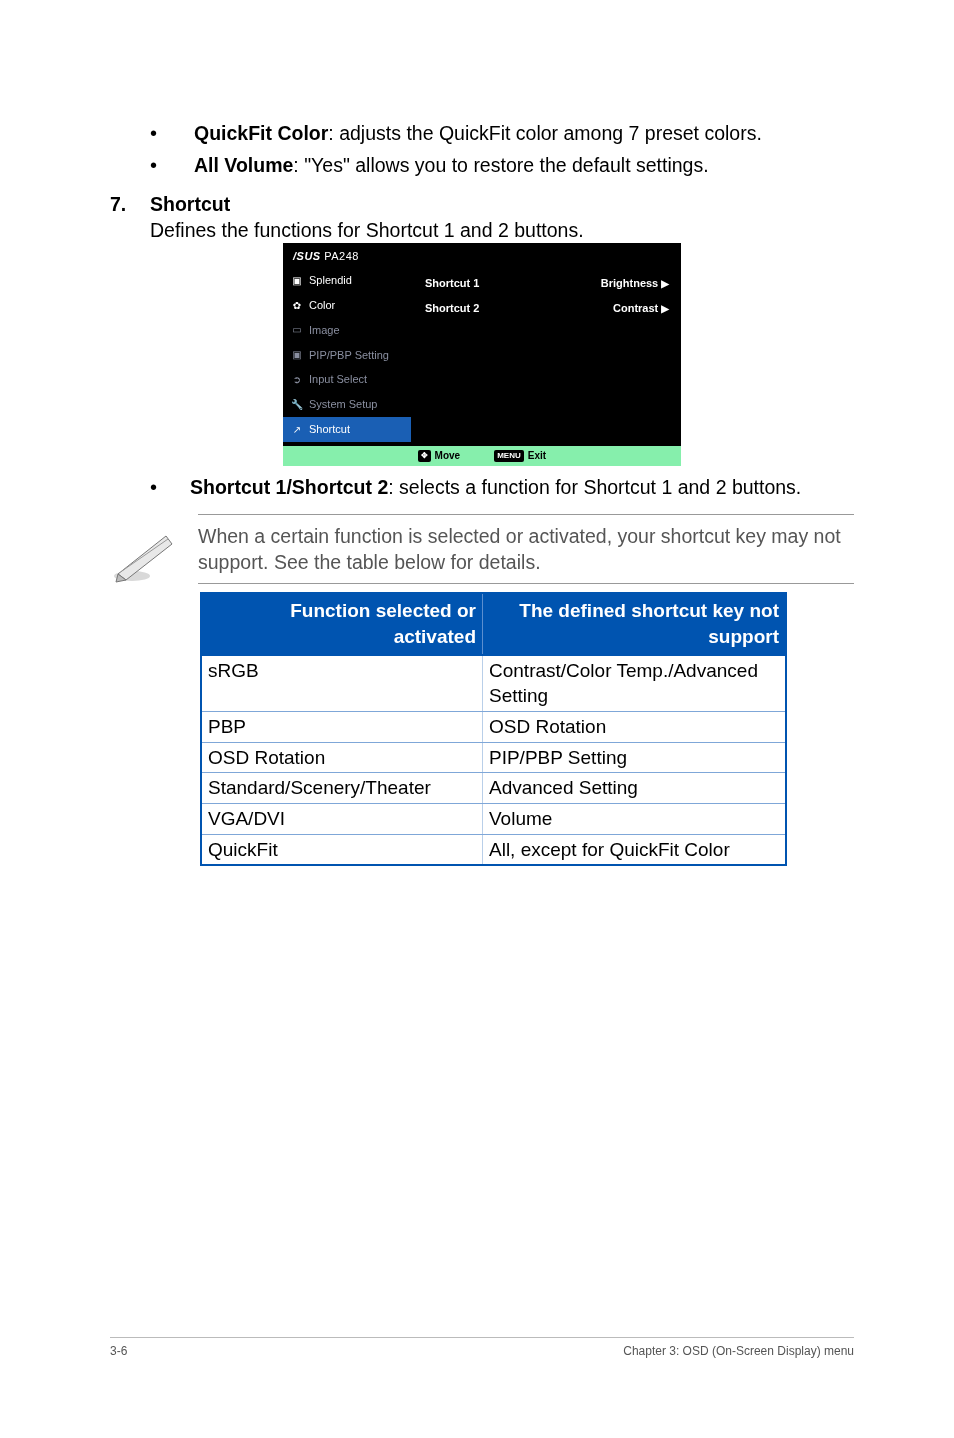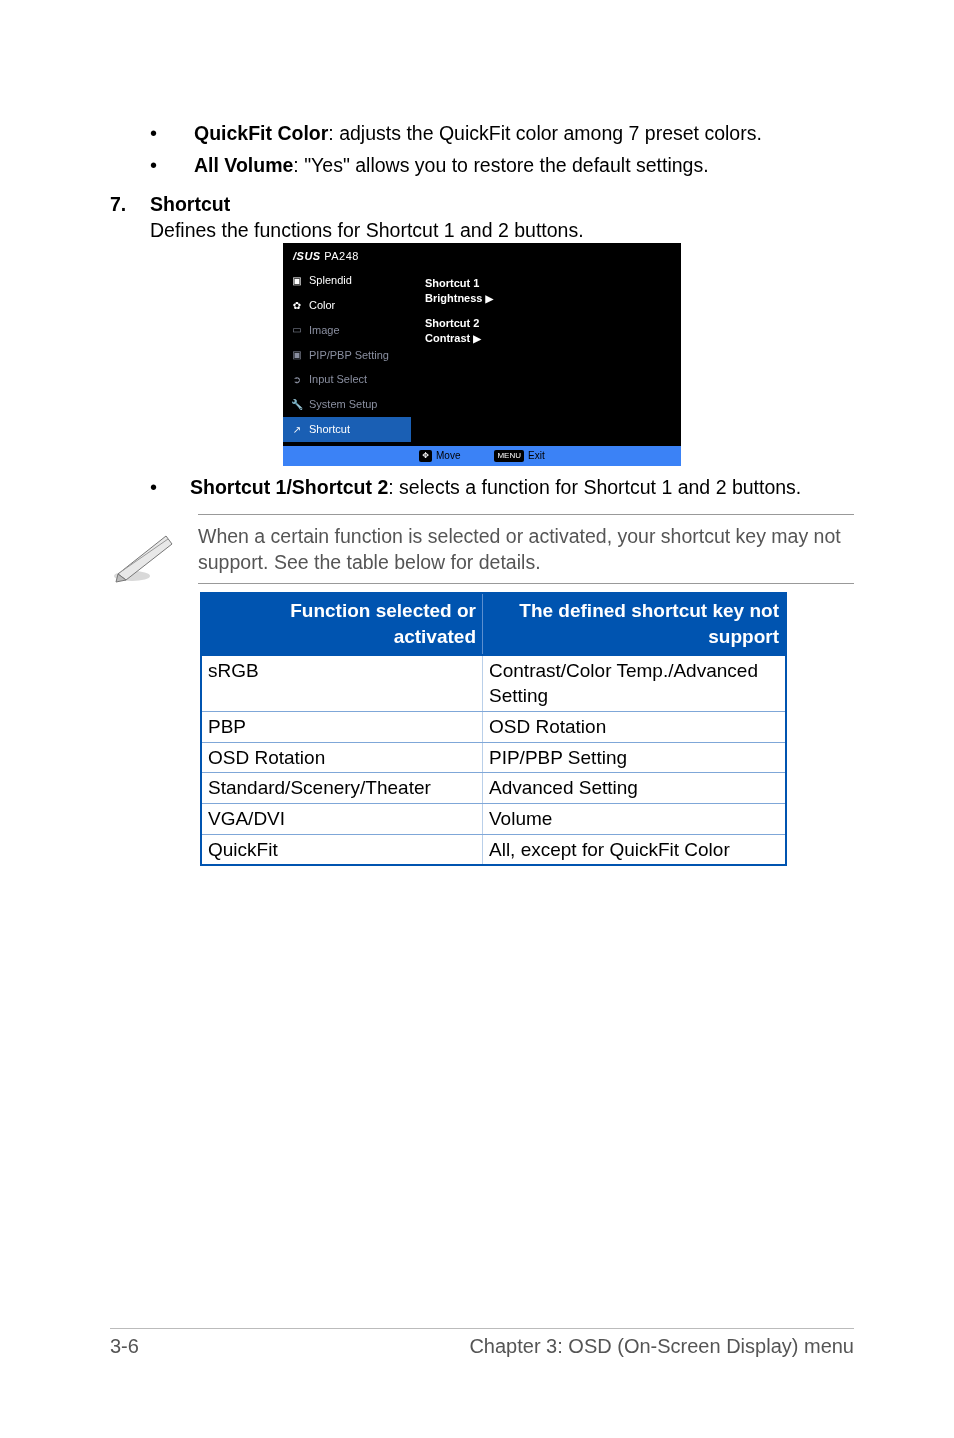--- a/index.html
+++ b/index.html
@@ -95,32 +95,31 @@
     flex: 1;
     padding: 6px 12px 0 14px;
   }
   .osd-row {
     display: flex;
     justify-content: space-between;
     font-weight: bold;
     padding: 2px 0 8px 0;
     color: #fff;
     font-size: 11px;
-    flex-direction: column;
   }
   .osd-row .arrow { font-size: 10px; }
   .osd-foot {
     margin-top: 4px;
     padding: 3px 0 3px 0;
     display: flex;
     justify-content: center;
     gap: 34px;
     font-size: 10px;
-    font-weight: normal;
-    background: #3b82f6;
+    font-weight: bold;
+    background: #86efac;
     color: #000;
   }
   .osd-foot .kb {
     display: inline-block;
     background: #000;
     color: #fff;
     border-radius: 2px;
     padding: 0 3px;
     margin-right: 4px;
     font-size: 8px;
@@ -209,21 +208,21 @@
     border-bottom: 2px solid #0054b0;
   }
 
   .footer {
     position: absolute;
     bottom: 80px;
     left: 110px;
     right: 100px;
     border-top: 1px solid #bbb;
     padding-top: 6px;
-    font-size: 20px;
+    font-size: 12px;
     color: #555;
     display: flex;
     justify-content: space-between;
   }
 </style>
 </head>
 <body>
 
 <div class="page">
 

